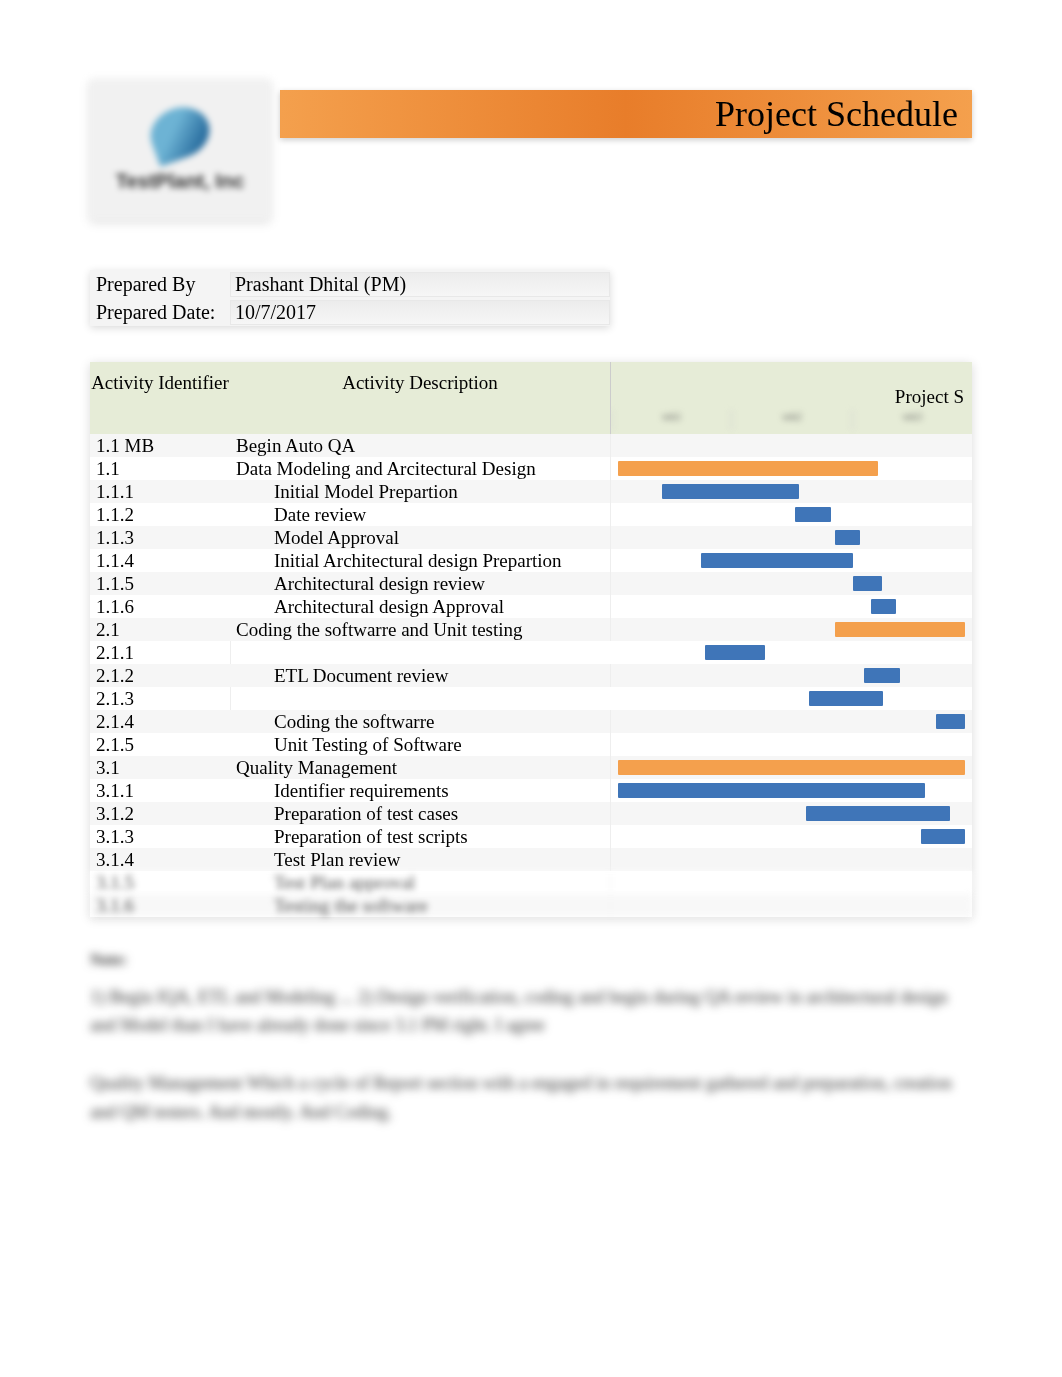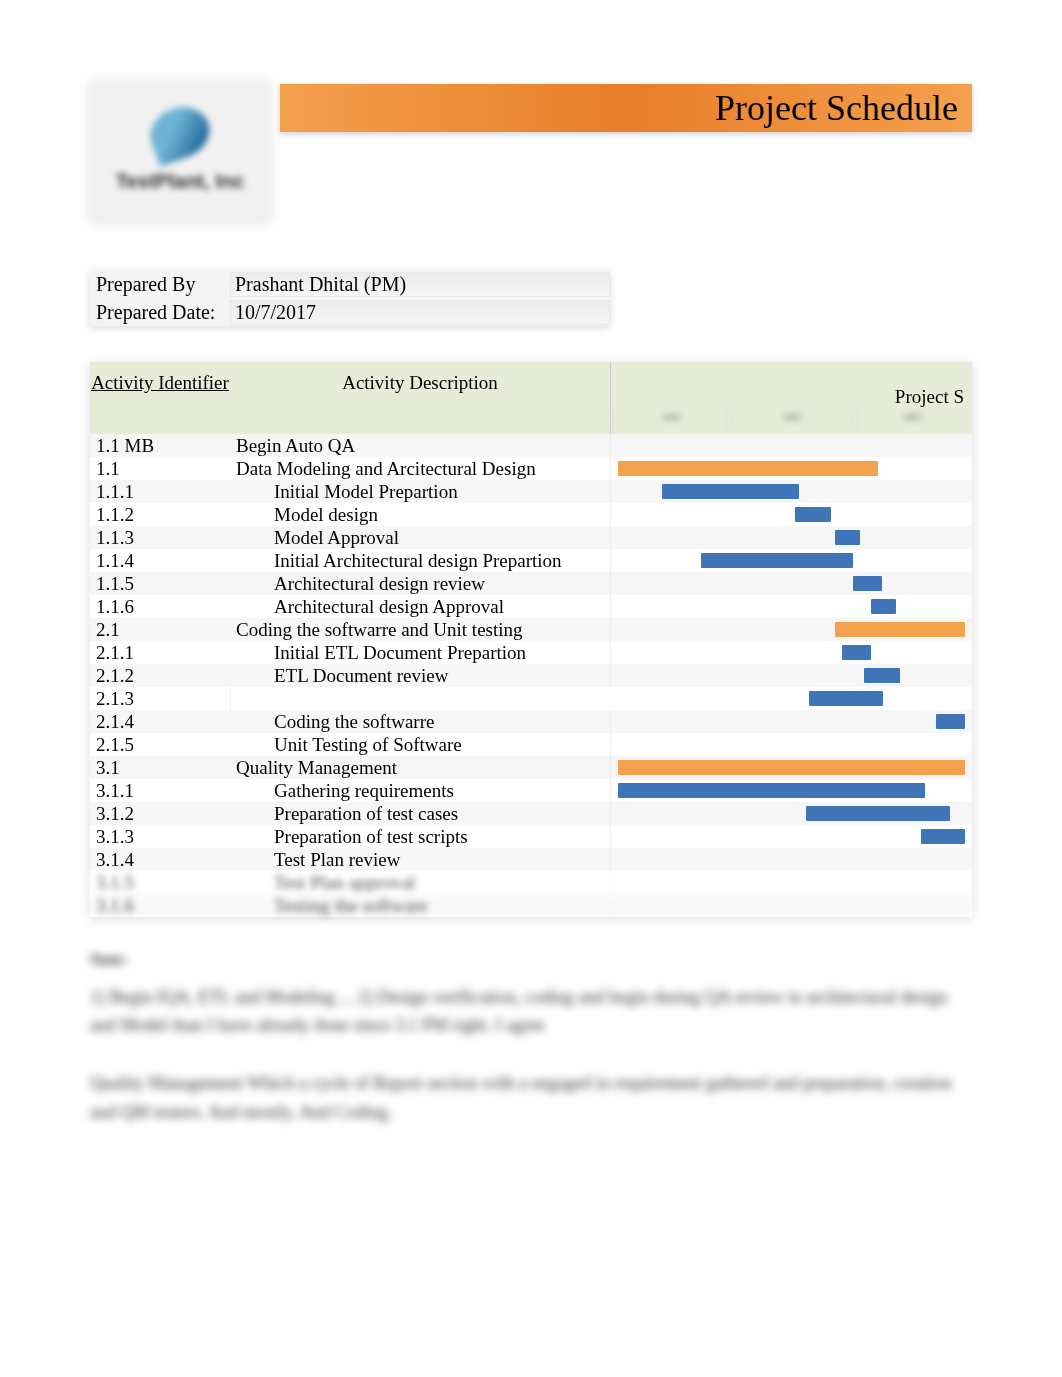--- a/index.html
+++ b/index.html
@@ -36,21 +36,21 @@
     margin-bottom: 12px;
   }
   .logo-text {
     font-weight: bold;
     font-family: Arial, sans-serif;
     color: #333;
     font-size: 20px;
   }
   .title-bar {
     flex: 1;
-    margin-top: 4px;
+    margin-top: 10px;
     height: 48px;
     background: linear-gradient(to right, #f4a04d, #e87d2a, #f4a04d);
     box-shadow: 0 2px 6px rgba(0,0,0,0.2);
     display: flex;
     align-items: center;
     justify-content: flex-end;
     padding-right: 14px;
     font-size: 36px;
     color: #000;
   }
@@ -73,21 +73,21 @@
     width: 100%;
     border-collapse: collapse;
     box-shadow: 0 2px 10px rgba(0,0,0,0.15);
   }
   .sched-head {
     display: flex;
     background: #e6ecd7;
     height: 72px;
     font-size: 19px;
   }
-  .col-id { width: 140px; text-align: center; padding-top: 10px; text-decoration: underline; }
+  .col-id { width: 140px; text-align: center; padding-top: 10px; }
   .col-desc { width: 380px; text-align: center; padding-top: 10px; }
   .col-gantt {
     flex: 1;
     position: relative;
     border-left: 1px solid #ccc;
     padding-top: 24px;
     padding-right: 8px;
     text-align: right;
     overflow: hidden;
   }
@@ -186,21 +186,21 @@
       </div>
       <div class="row">
         <div class="c-id">1.1.1</div>
         <div class="c-desc indent">Initial Model Prepartion</div>
         <div class="c-gantt">
           <div class="bar blue" style="left: 14%; width: 38%;"></div>
         </div>
       </div>
       <div class="row">
         <div class="c-id">1.1.2</div>
-        <div class="c-desc indent">Model design</div>
+        <div class="c-desc indent">Date review</div>
         <div class="c-gantt">
           <div class="bar blue" style="left: 51%; width: 10%;"></div>
         </div>
       </div>
       <div class="row">
         <div class="c-id">1.1.3</div>
         <div class="c-desc indent">Model Approval</div>
         <div class="c-gantt">
           <div class="bar blue" style="left: 62%; width: 7%;"></div>
         </div>
@@ -228,21 +228,20 @@
       </div>
       <div class="row">
         <div class="c-id">2.1</div>
         <div class="c-desc">Coding the softwarre and Unit testing</div>
         <div class="c-gantt">
           <div class="bar orange" style="left: 62%; width: 36%;"></div>
         </div>
       </div>
       <div class="row">
         <div class="c-id">2.1.1</div>
-        <div class="c-desc indent">Initial ETL Document Prepartion</div>
         <div class="c-gantt">
           <div class="bar blue" style="left: 64%; width: 8%;"></div>
         </div>
       </div>
       <div class="row">
         <div class="c-id">2.1.2</div>
         <div class="c-desc indent">ETL Document review</div>
         <div class="c-gantt">
           <div class="bar blue" style="left: 70%; width: 10%;"></div>
         </div>
@@ -267,21 +266,21 @@
       </div>
       <div class="row">
         <div class="c-id">3.1</div>
         <div class="c-desc">Quality Management</div>
         <div class="c-gantt">
           <div class="bar orange" style="left: 2%; width: 96%;"></div>
         </div>
       </div>
       <div class="row">
         <div class="c-id">3.1.1</div>
-        <div class="c-desc indent">Gathering requirements</div>
+        <div class="c-desc indent">Identifier requirements</div>
         <div class="c-gantt">
           <div class="bar blue" style="left: 2%; width: 85%;"></div>
         </div>
       </div>
       <div class="row">
         <div class="c-id">3.1.2</div>
         <div class="c-desc indent">Preparation of test cases</div>
         <div class="c-gantt">
           <div class="bar blue" style="left: 54%; width: 40%;"></div>
         </div>

